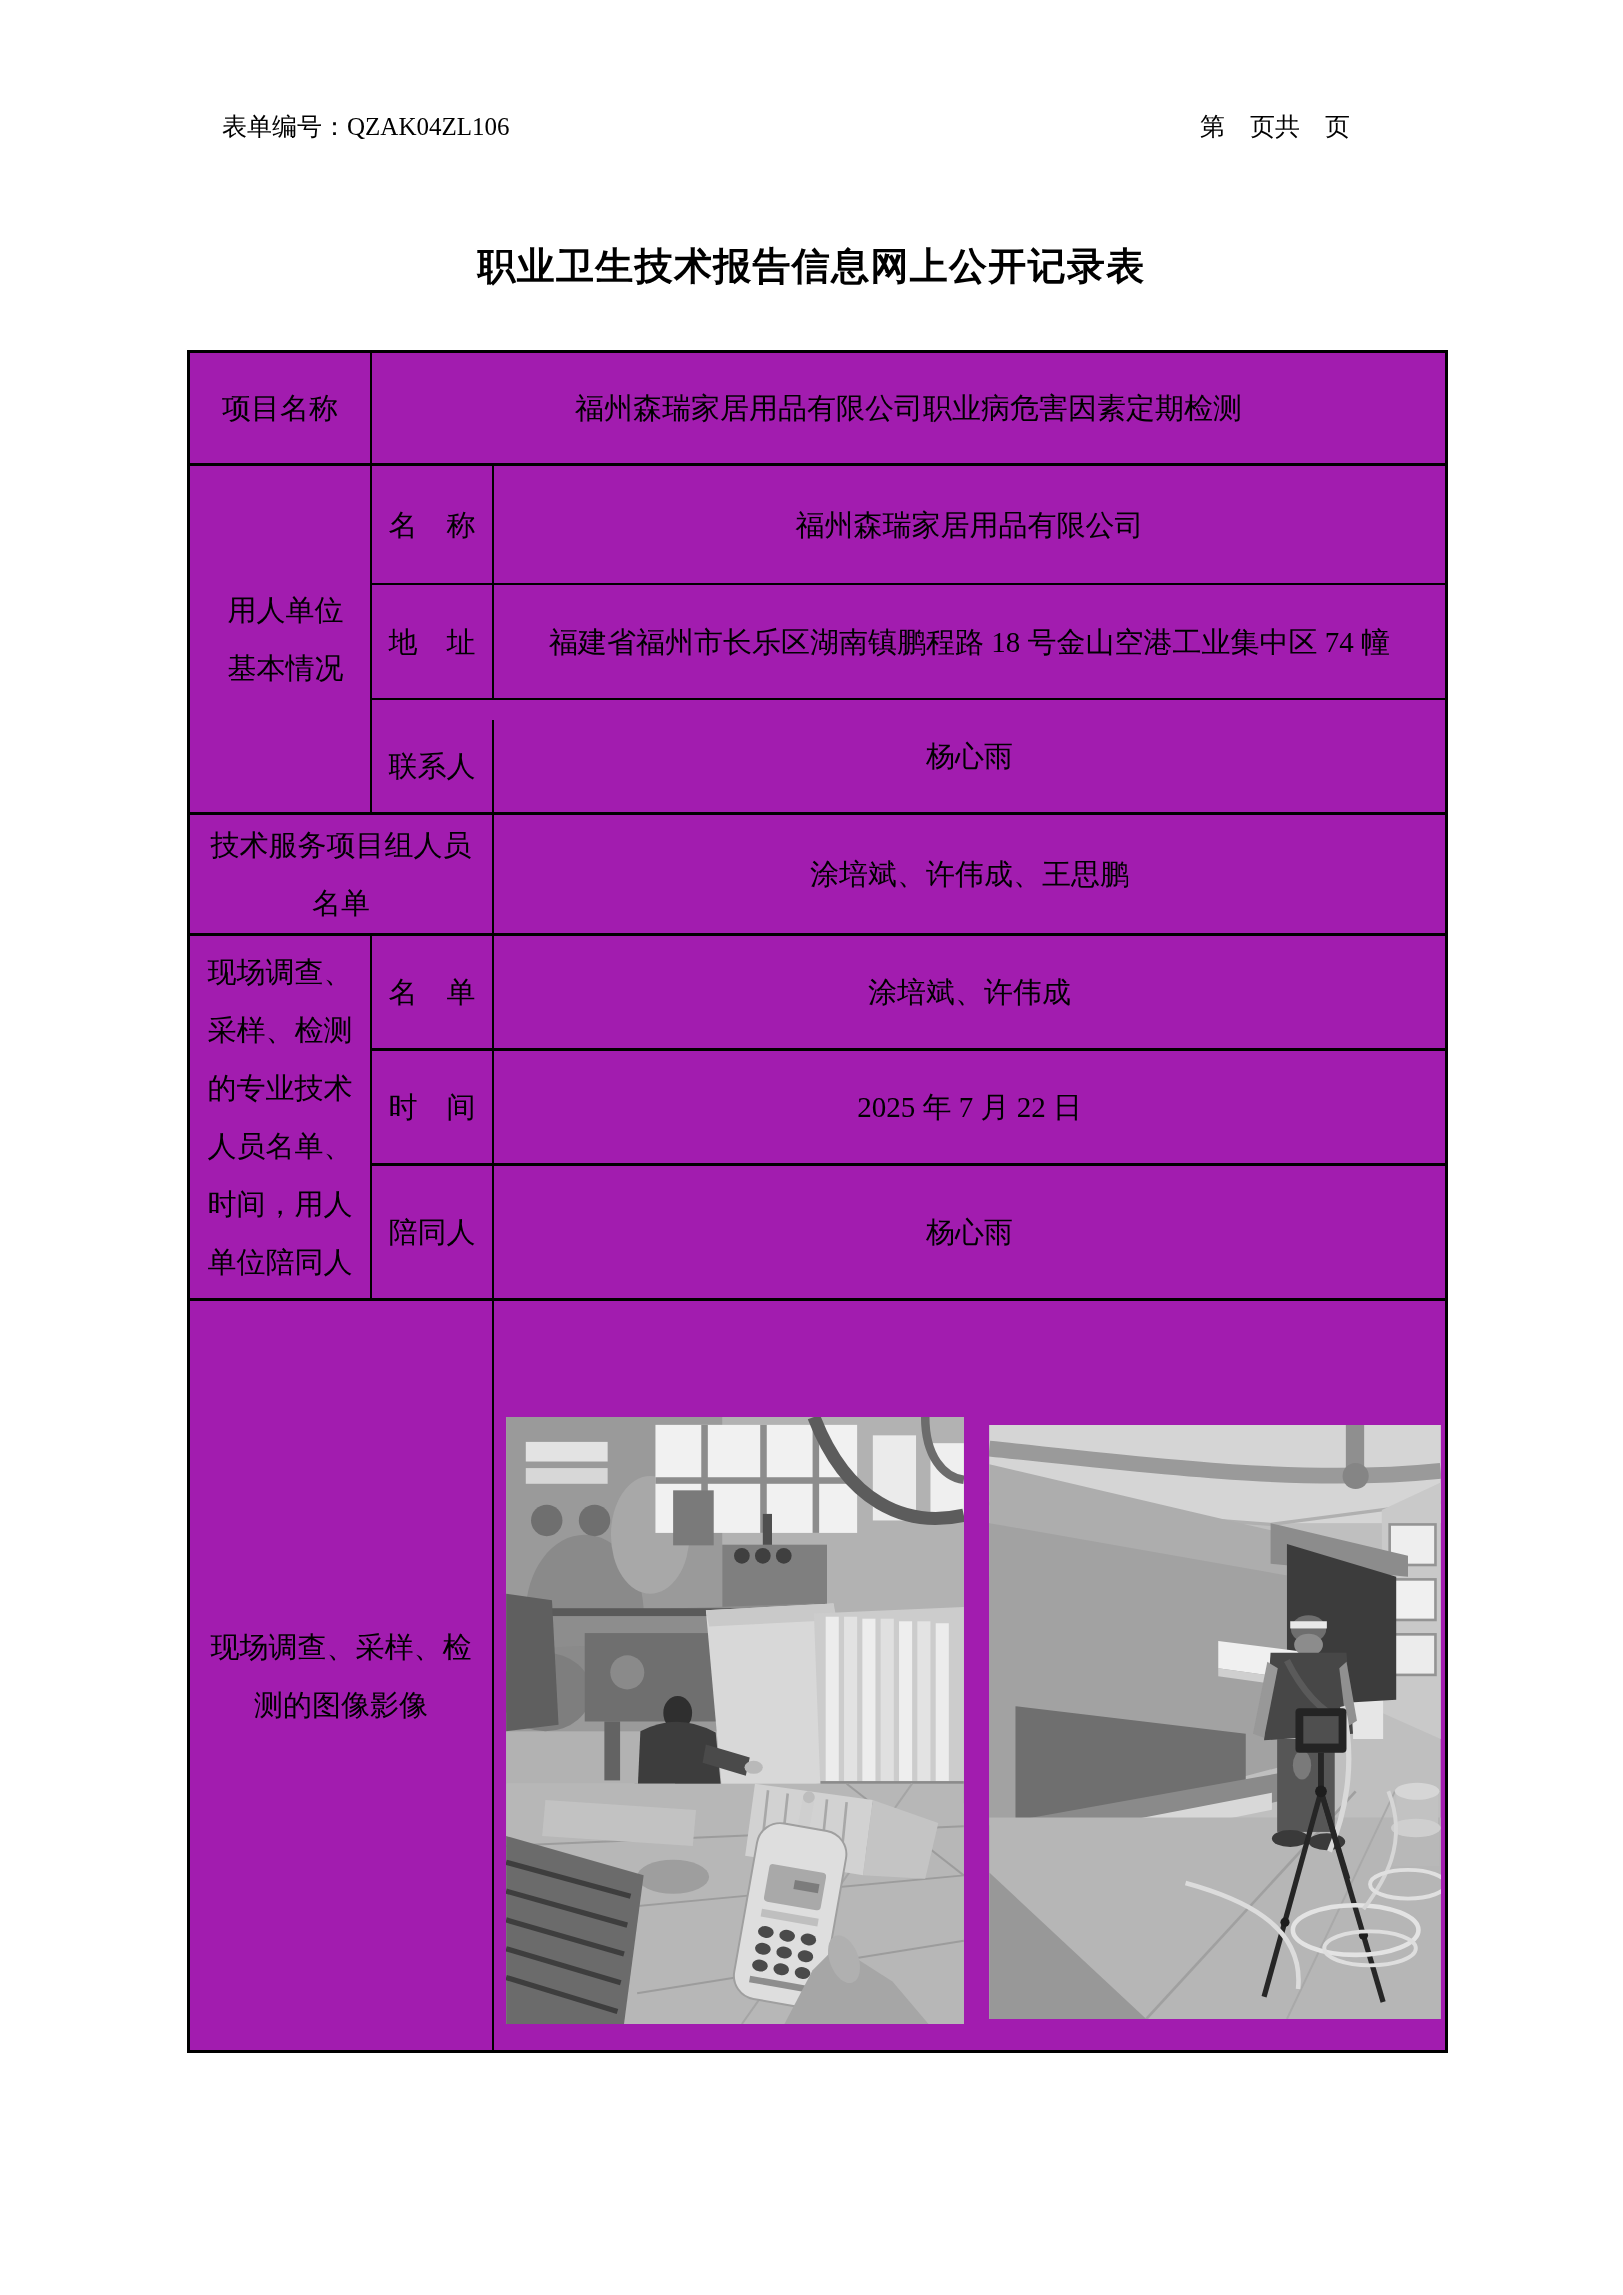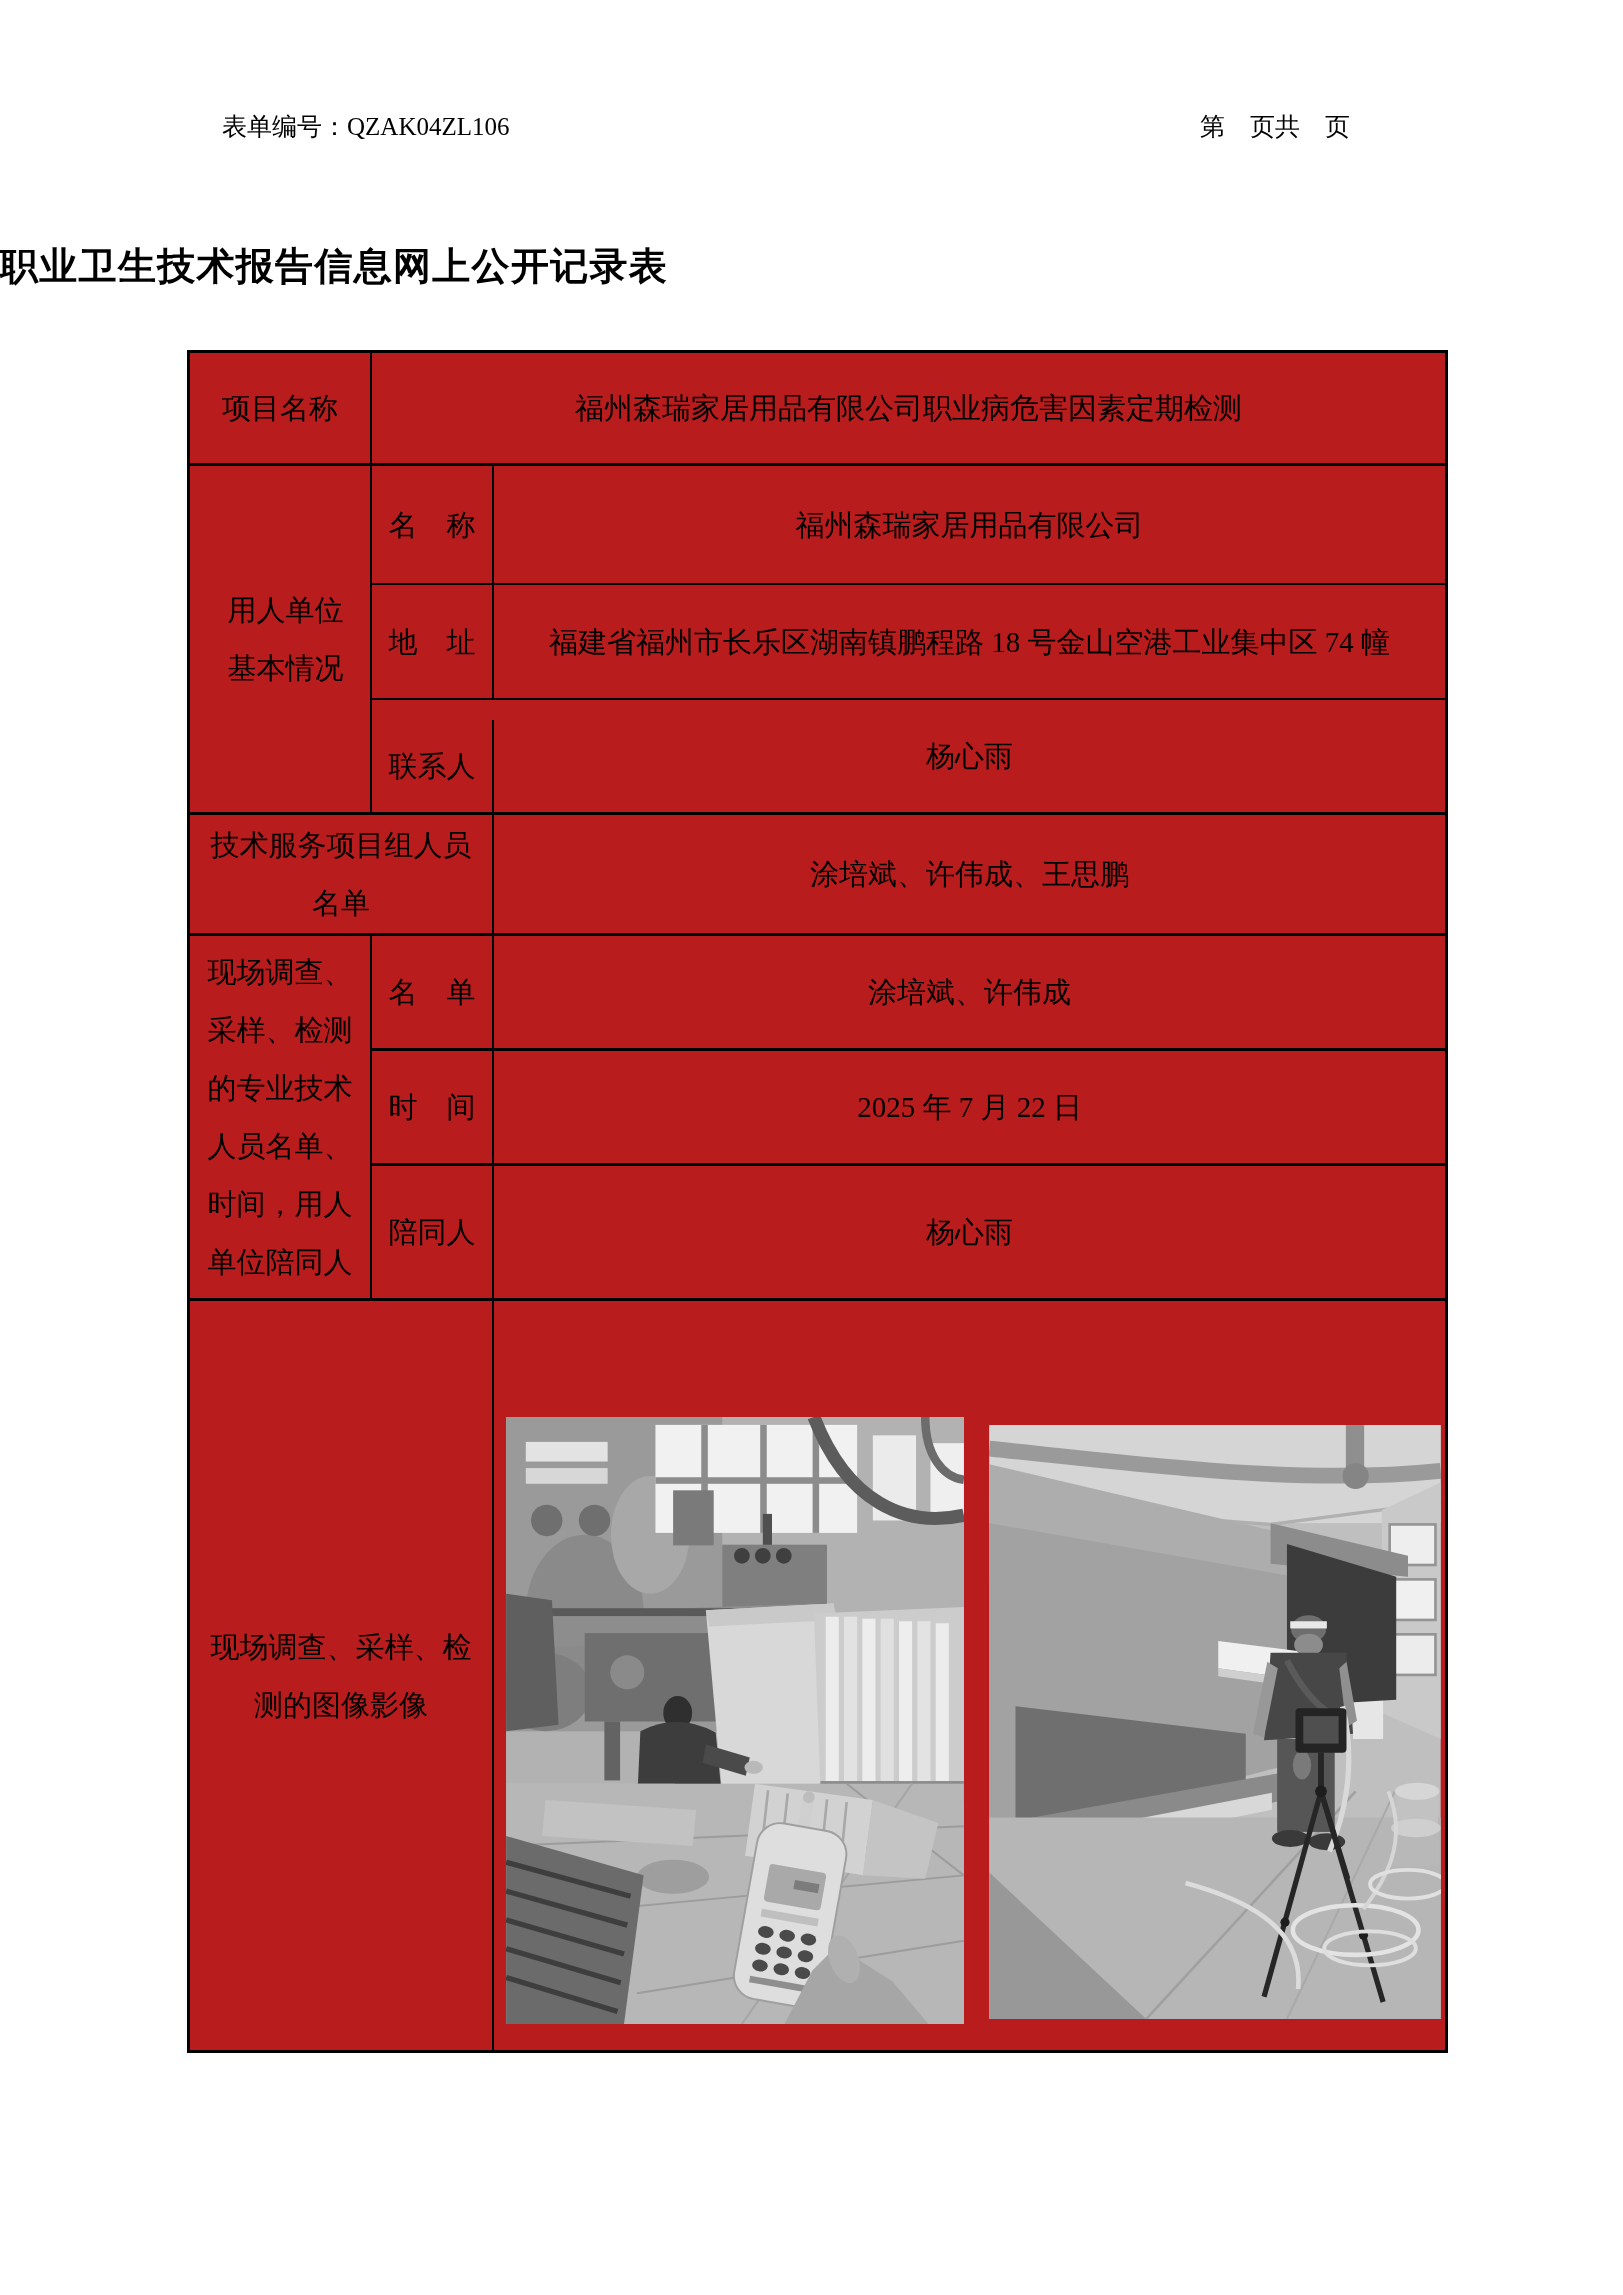--- a/index.html
+++ b/index.html
@@ -4,26 +4,26 @@
 <style>
   html,body{margin:0;padding:0;}
   body{
     width:1623px;height:2295px;position:relative;background:#ffffff;
     font-family:"Liberation Serif","DejaVu Serif",serif;color:#000;
   }
   .hdr{position:absolute;top:110px;font-size:25px;line-height:33px;white-space:pre;}
   .hdr-left{left:222px;}
   .hdr-right{left:1200px;}
   .doc-title{
-    position:absolute;top:243px;left:0;width:1623px;text-align:left;
+    position:absolute;top:243px;left:0;width:1623px;text-align:center;
     font-size:38px;font-weight:bold;line-height:46px;letter-spacing:1.3px;
   }
   .sheet{
     position:absolute;left:187px;top:350px;width:1261px;height:1703px;
-    box-sizing:border-box;border:3.3px solid #000;background:#b91c1c;
+    box-sizing:border-box;border:3.3px solid #000;background:#a21caf;
     display:grid;
     grid-template-columns:182px 122px 951px;
     grid-template-rows:113px 119px 115px 115px 121px 115px 115px 135px 1fr;
   }
   .c{
     box-sizing:border-box;
     border-right:2px solid #000;border-bottom:2px solid #000;
     display:flex;align-items:center;justify-content:center;
     text-align:center;font-size:29px;line-height:2.0;white-space:pre-line;
     overflow:hidden;

